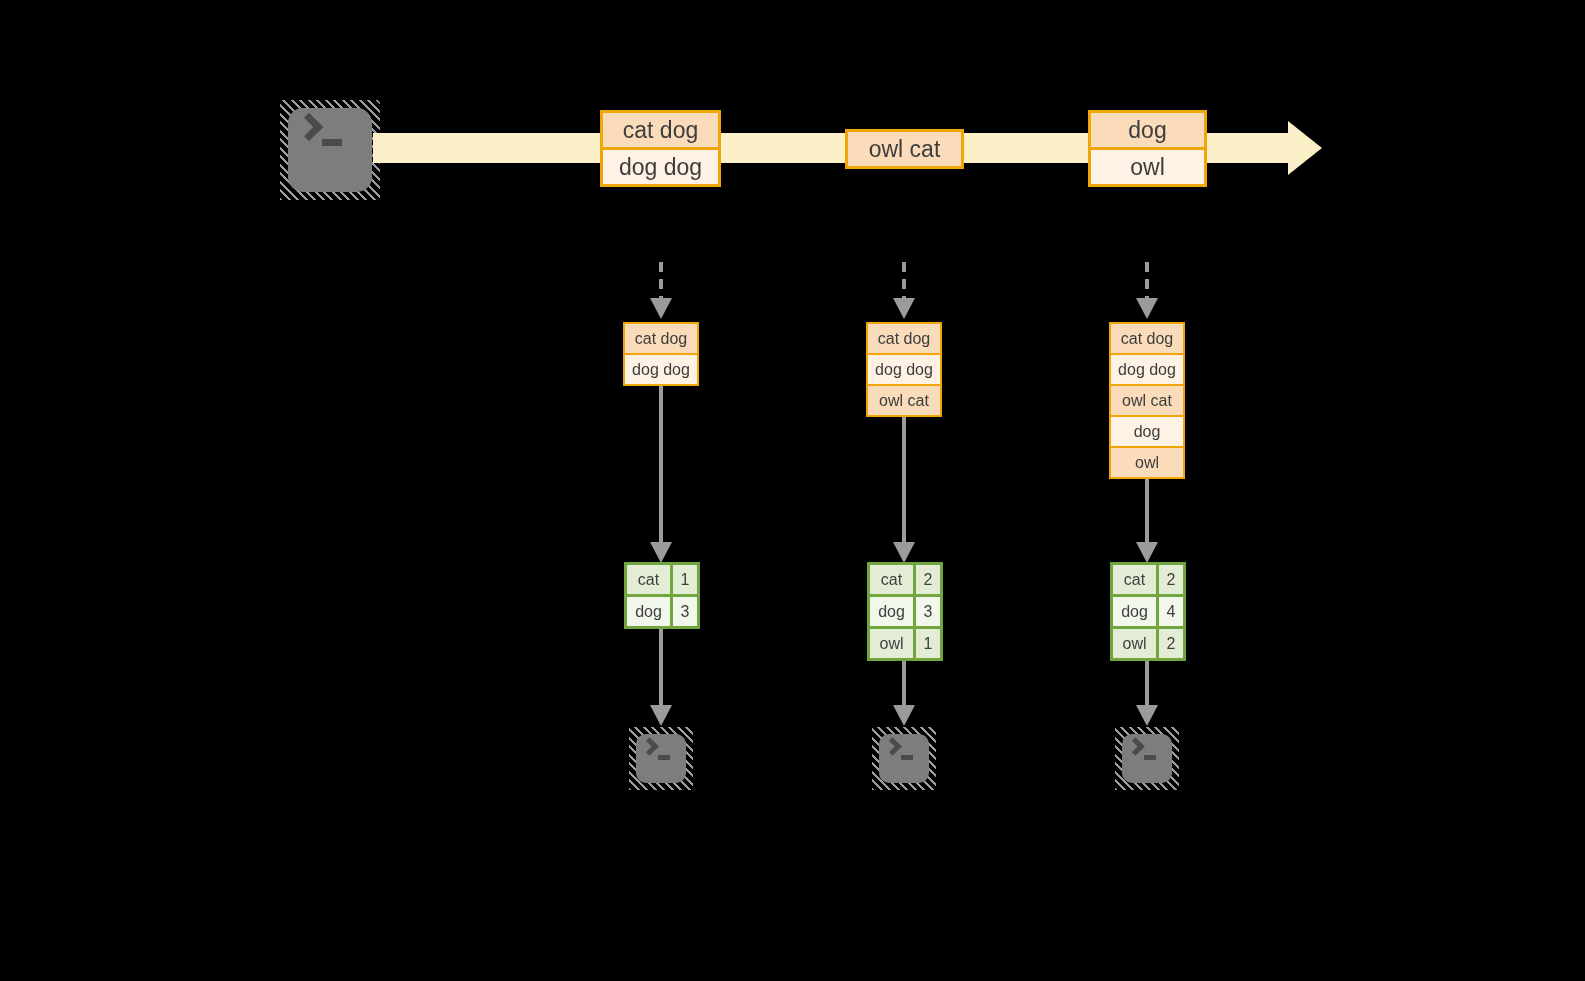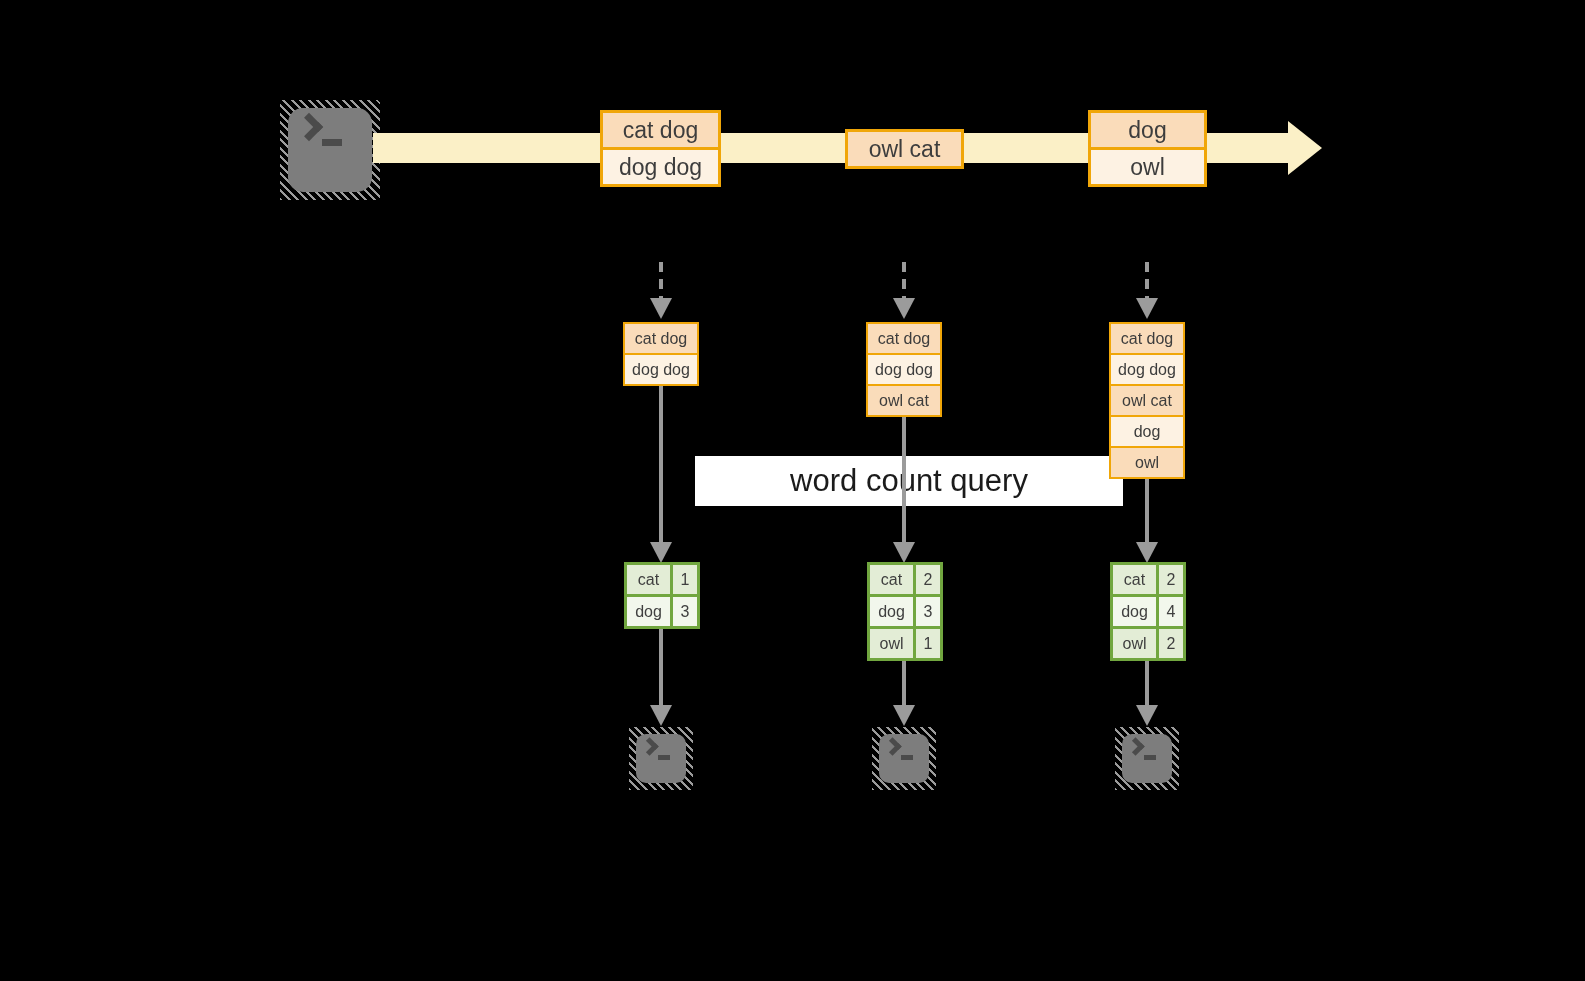--- a/index.html
+++ b/index.html
@@ -105,23 +105,20 @@
     <div class="orow">dog dog</div>
   </div>
   <div class="obox" style="left:845px;top:129px;width:119px">
     <div class="orow">owl cat</div>
   </div>
   <div class="obox" style="left:1088px;top:110px;width:119px">
     <div class="orow">dog</div>
     <div class="orow">owl</div>
   </div>
 
-  <div class="qband">
-    <span>word count query</span>
-  </div>
 
   <div class="dline" style="left:659px;top:262px;height:36px"></div>
   <div class="ahead" style="left:650px;top:298px"></div>
   <div class="dline" style="left:902px;top:262px;height:36px"></div>
   <div class="ahead" style="left:893px;top:298px"></div>
   <div class="dline" style="left:1145px;top:262px;height:36px"></div>
   <div class="ahead" style="left:1136px;top:298px"></div>
 
   <div class="sline" style="left:659px;top:386px;height:156px"></div>
   <div class="ahead" style="left:650px;top:542px"></div>

